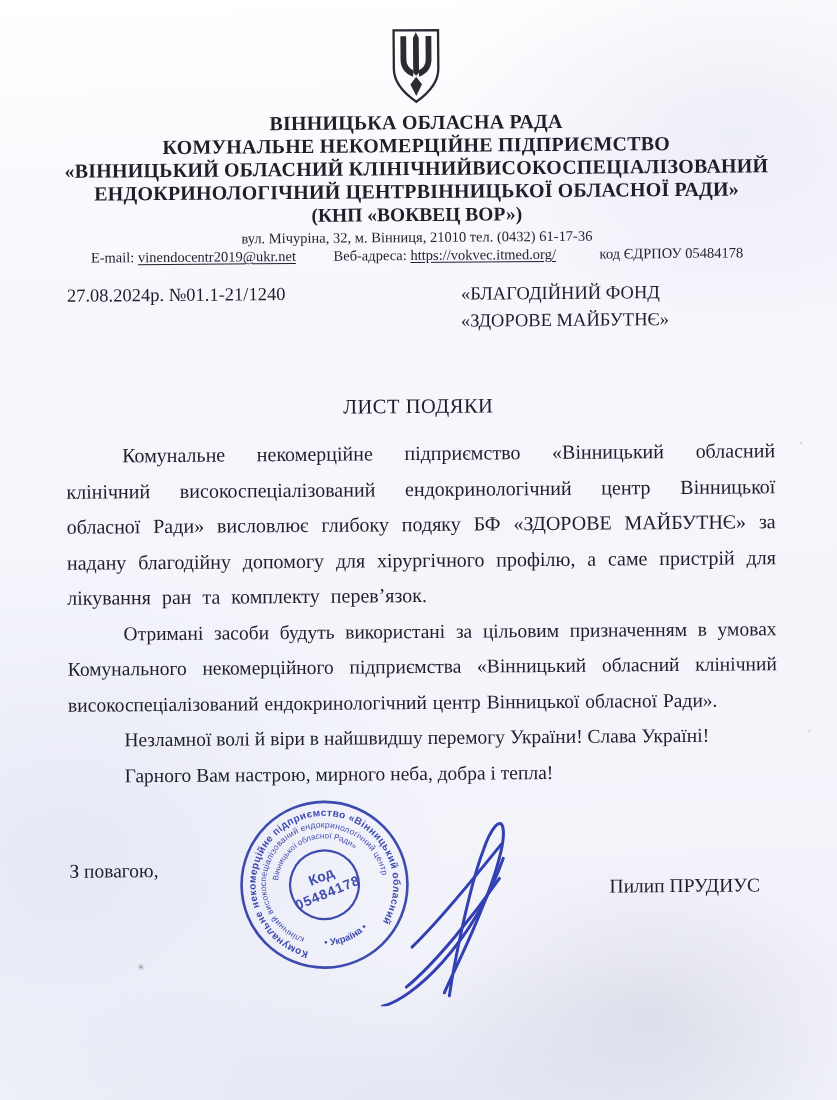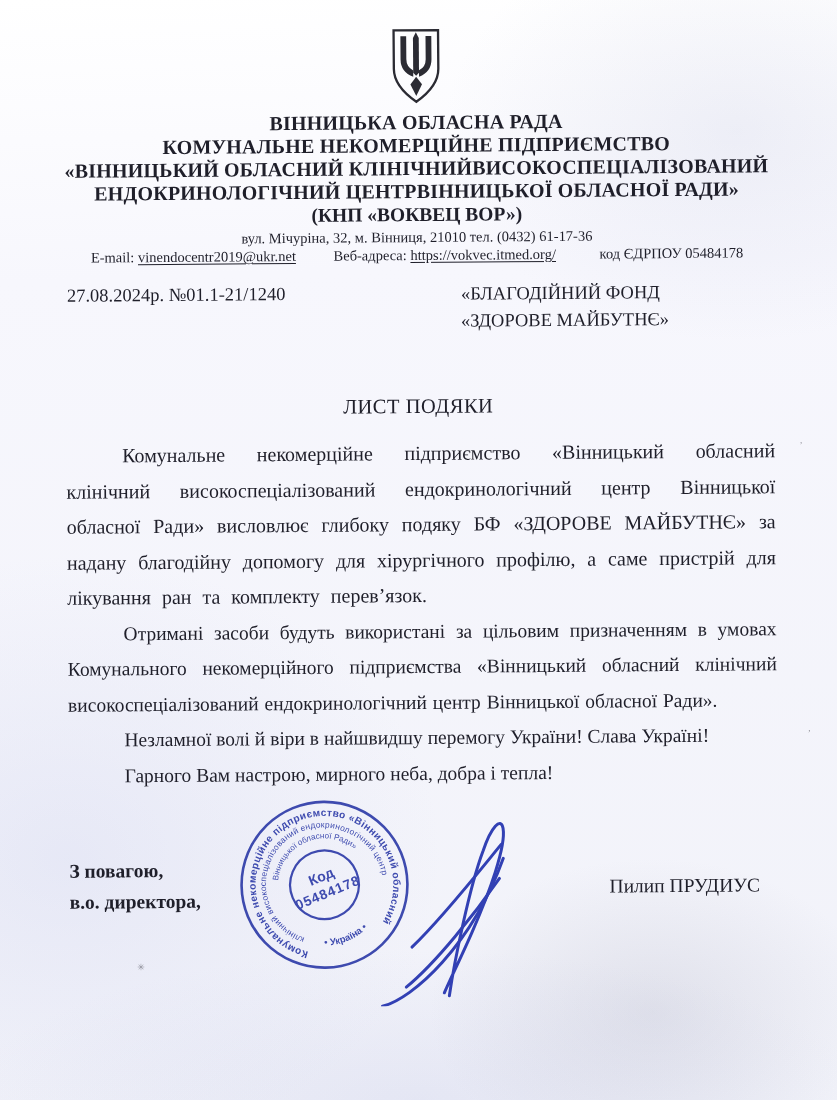--- a/index.html
+++ b/index.html
@@ -27,21 +27,21 @@
   .ref-row{position:relative;height:52px;margin-top:16px;font-size:18.5px;}
   .ref-left{position:absolute;left:68px;top:2px;}
   .ref-right{position:absolute;left:462px;top:0;line-height:27px;}
   .doc-title{margin-top:62px;font-size:20.5px;letter-spacing:.5px;}
   .body-text{margin:18px 62px 0 66px;font-size:20px;line-height:35.5px;text-align:justify;}
   .para{ text-indent:56px;margin:0;}
   .para.p1{word-spacing:6px;}
   .para.p2{word-spacing:1px;font-size:19.5px;}
   .bline{text-indent:56px;margin:0;text-align:left;font-size:19.5px;}
   .closing{position:relative;height:300px;margin-top:2px;}
-  .valediction{position:absolute;left:66px;top:60px;font-size:19.5px;line-height:31px;font-weight:bold;}
+  .valediction{position:absolute;left:66px;top:60px;font-size:19.5px;line-height:31px;}
   .signer-name{position:absolute;left:606px;top:84px;font-size:19.5px;}
   .stamp-box{position:absolute;left:230px;top:0px;width:182px;height:182px;}
   .sig-box{position:absolute;left:350px;top:8px;width:175px;height:205px;}
   .artifact{position:absolute;font-size:9px;color:#3a3a44;opacity:.55;}
   svg{display:block;}
 </style>
 </head>
 <body>
 
 <div class="sheet">
@@ -84,21 +84,20 @@
   <div class="body-text">
     <p class="para p1">Комунальне некомерційне підприємство «Вінницький обласний клінічний високоспеціалізований ендокринологічний центр Вінницької обласної Ради» висловлює глибоку подяку БФ «ЗДОРОВЕ МАЙБУТНЄ» за надану благодійну допомогу для хірургічного профілю, а саме пристрій для лікування ран та комплекту перев’язок.</p>
     <p class="para p2">Отримані засоби будуть використані за цільовим призначенням в умовах Комунального некомерційного підприємства «Вінницький обласний клінічний високоспеціалізований ендокринологічний центр Вінницької обласної Ради».</p>
     <p class="bline">Незламної волі й віри в найшвидшу перемогу України! Слава Україні!</p>
     <p class="bline">Гарного  Вам настрою, мирного неба, добра і тепла!</p>
   </div>
 
   <div class="closing">
     <div class="valediction">
       <div>З повагою,</div>
-      <div>в.о. директора,</div>
     </div>
 
     <div class="stamp-box">
       <svg width="182" height="182" viewBox="0 0 180 180" aria-hidden="true" style="opacity:.9">
         <g transform="rotate(-22 90 90)" fill="var(--stamp-blue,#2b39a7)" stroke="none">
           <circle cx="90" cy="90" r="82" fill="none" stroke="var(--stamp-blue,#2b39a7)" stroke-width="2.6"></circle>
           <circle cx="90" cy="90" r="34" fill="none" stroke="var(--stamp-blue,#2b39a7)" stroke-width="2.2"></circle>
           <defs>
             <path id="ring1" d="M50,145 A68,68 0 1,1 130,35 A68,68 0 1,1 50,145" fill="none"></path>
             <path id="ring2" d="M51.8,130.9 A56,56 0 1,1 128.2,49.1 A56,56 0 1,1 51.8,130.9" fill="none"></path>

